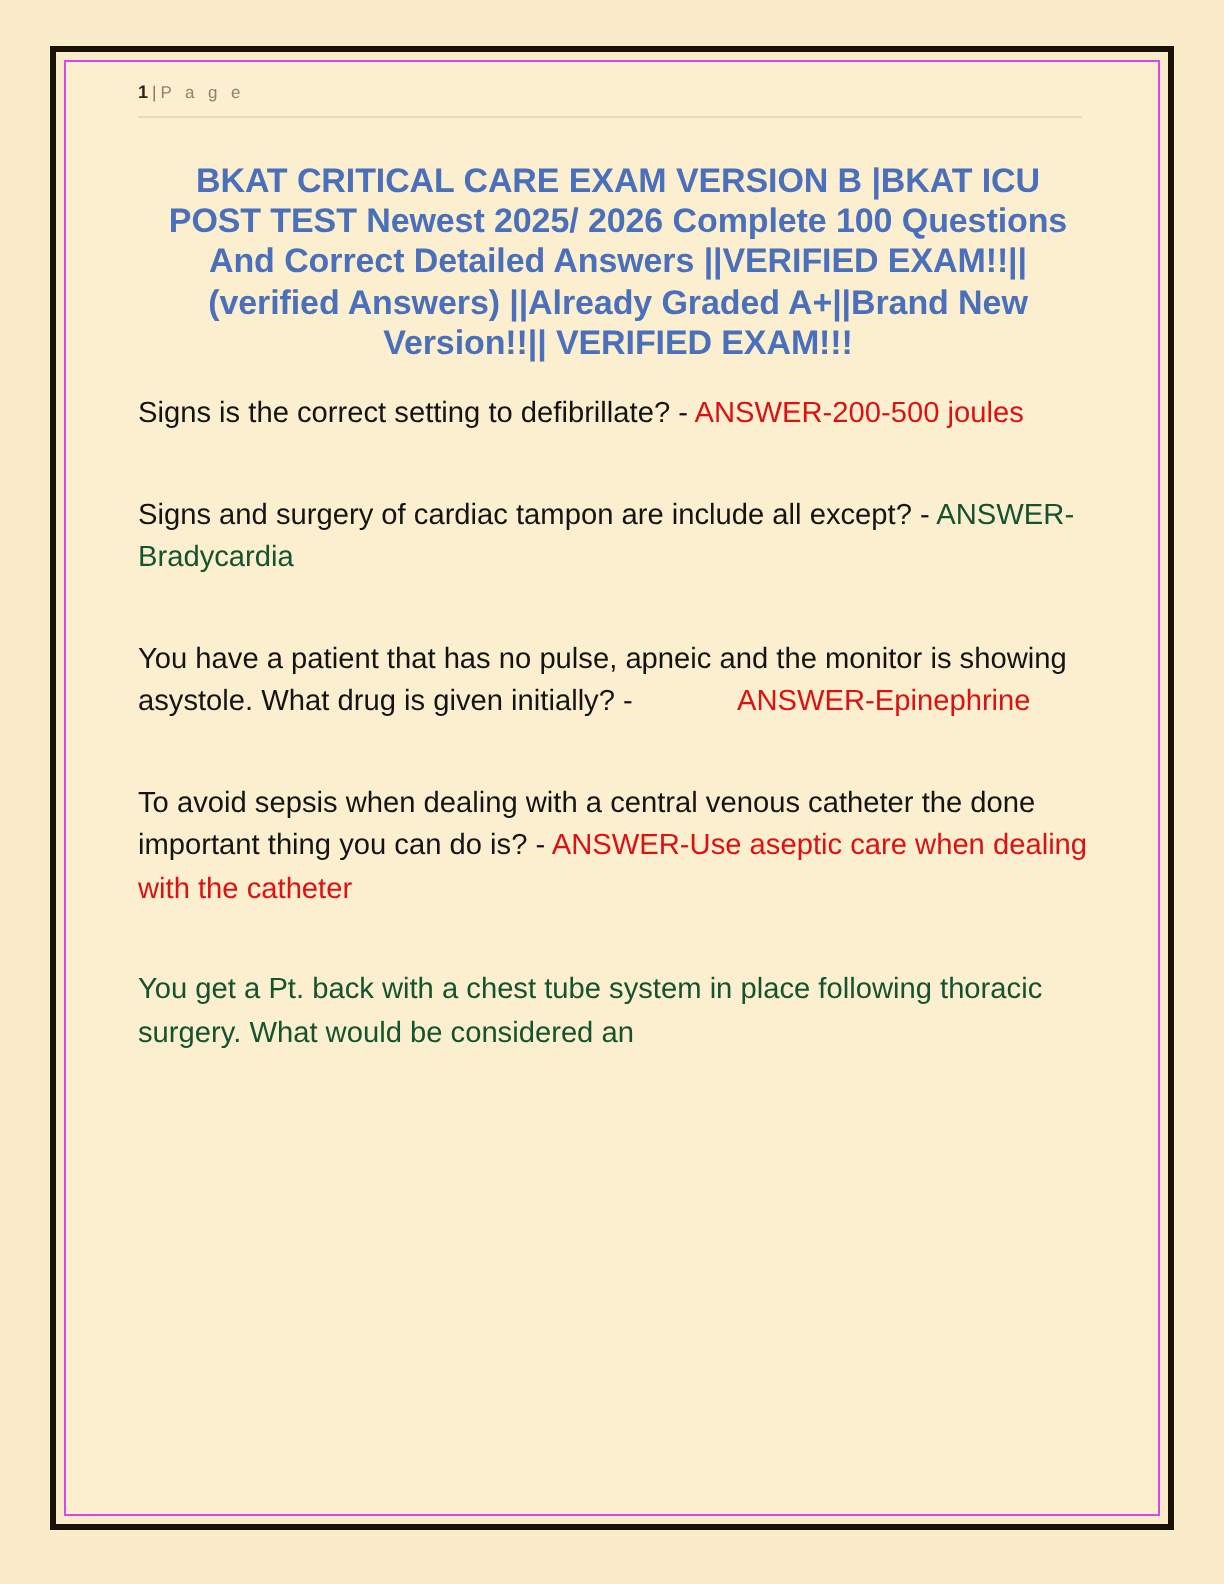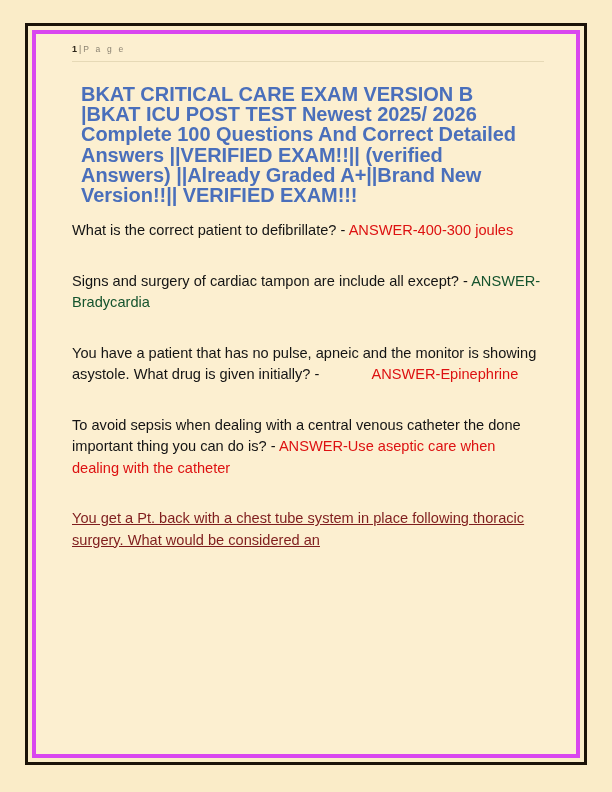--- a/index.html
+++ b/index.html
@@ -26,21 +26,21 @@
     border: 3px solid #1a1208;
     background: #faecc8;
   }
   #page-sheet-inner {
     position: absolute;
     left: 4px;
     top: 4px;
     right: 4px;
     bottom: 4px;
     box-sizing: border-box;
-    border: 4px solid #d946ef;
+    border: 1px solid #d946ef;
     background: #fcefd0;
   }
   #page-content {
     position: absolute;
     left: 0;
     top: 0;
     right: 0;
     bottom: 0;
     padding: 8px 30px 0 36px;
     box-sizing: border-box;
@@ -70,24 +70,24 @@
   .header-rule {
     height: 1px;
     background: #e6d9b6;
     margin: 4px 0 0 0;
     width: 472px;
   }
 
   
   .doc-title {
     margin: 22px 9px 0 9px;
-    text-align: left;
+    text-align: center;
     color: #4a6fbb;
     font-weight: bold;
-    font-size: 20px;
+    font-size: 17px;
     line-height: 20.2px;
     letter-spacing: -0.05px;
   }
 
   
   .qa-list {
     margin: 15px 0 0 0;
     padding: 0;
     list-style: none;
   }
@@ -121,22 +121,22 @@
     <div id="page-content">
 
       <div class="doc-header">
         <span class="pg-num">1</span><span class="pg-sep">|</span><span class="pg-word">P a g e</span>
       </div>
       <div class="header-rule"></div>
 
       <div class="doc-title" style="color: rgb(74, 111, 187);"><span>BKAT CRITICAL CARE EXAM VERSION B |BKAT ICU</span> <span>POST TEST Newest 2025/ 2026 Complete 100</span> <span>Questions And Correct Detailed Answers ||VERIFIED</span> <span>EXAM!!|| (verified Answers) ||Already Graded</span> <span>A+||Brand New Version!!|| VERIFIED EXAM!!!</span></div>
 
       <ul class="qa-list">
-          <li class="qa-item"><span class="qa-q" style="color: rgb(20, 20, 20);">What is the correct patient to defibrillate?</span><span class="qa-dash-black"> - </span><span class="qa-a" style="color: rgb(221, 17, 17);">ANSWER-400-300 joules</span></li>
+          <li class="qa-item"><span class="qa-q" style="color: rgb(20, 20, 20);">Signs is the correct setting to defibrillate?</span><span class="qa-dash-black"> - </span><span class="qa-a" style="color: rgb(221, 17, 17);">ANSWER-200-500 joules</span></li>
           <li class="qa-item"><span class="qa-q" style="color: rgb(20, 20, 20);">Signs and surgery of cardiac tampon are include all except?</span><span class="qa-dash-black"> - </span><span class="qa-a" style="color: #14532d;">ANSWER-Bradycardia</span></li>
           <li class="qa-item"><span class="qa-q" style="color: rgb(20, 20, 20);">You have a patient that has no pulse, apneic and the monitor is showing asystole. What drug is given initially?</span><span class="qa-dash-black"> - </span><span class="qa-a" style="color: rgb(221, 17, 17); margin-left: 48px;">ANSWER-Epinephrine</span></li>
           <li class="qa-item"><span class="qa-q" style="color: rgb(20, 20, 20);">To avoid sepsis when dealing with a central venous catheter the done important thing you can do is?</span><span class="qa-dash-black"> - </span><span class="qa-a" style="color: rgb(221, 17, 17);">ANSWER-Use aseptic care when dealing with the catheter</span></li>
-          <li class="qa-item"><span class="qa-q" style="color: #7f1d1d; text-decoration: underline;">You get a Pt. back with a chest tube system in place following thoracic surgery. What would be considered an</span></li>
+          <li class="qa-item"><span class="qa-q" style="color: #14532d;">You get a Pt. back with a chest tube system in place following thoracic surgery. What would be considered an</span></li>
         </ul>
 
     </div>
   </div>
 </div>
 
 </body></html>

